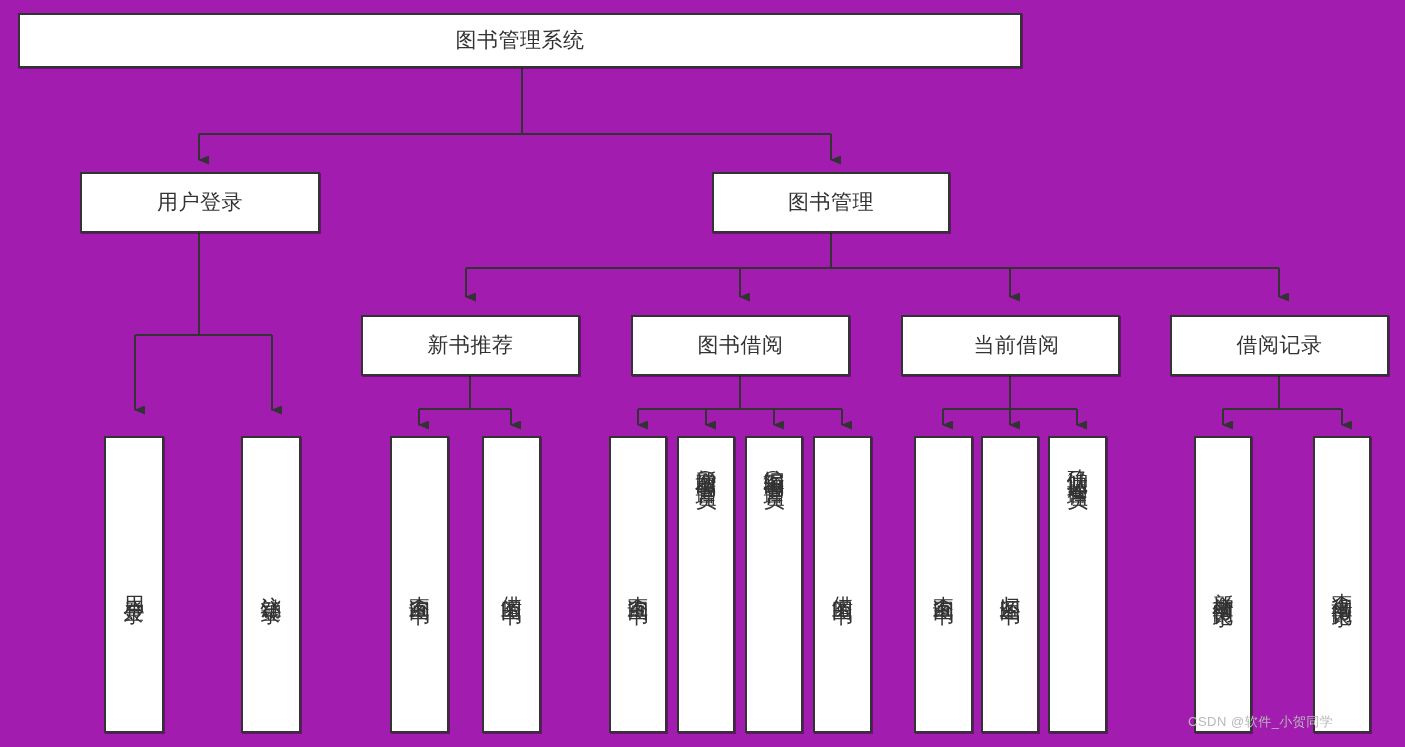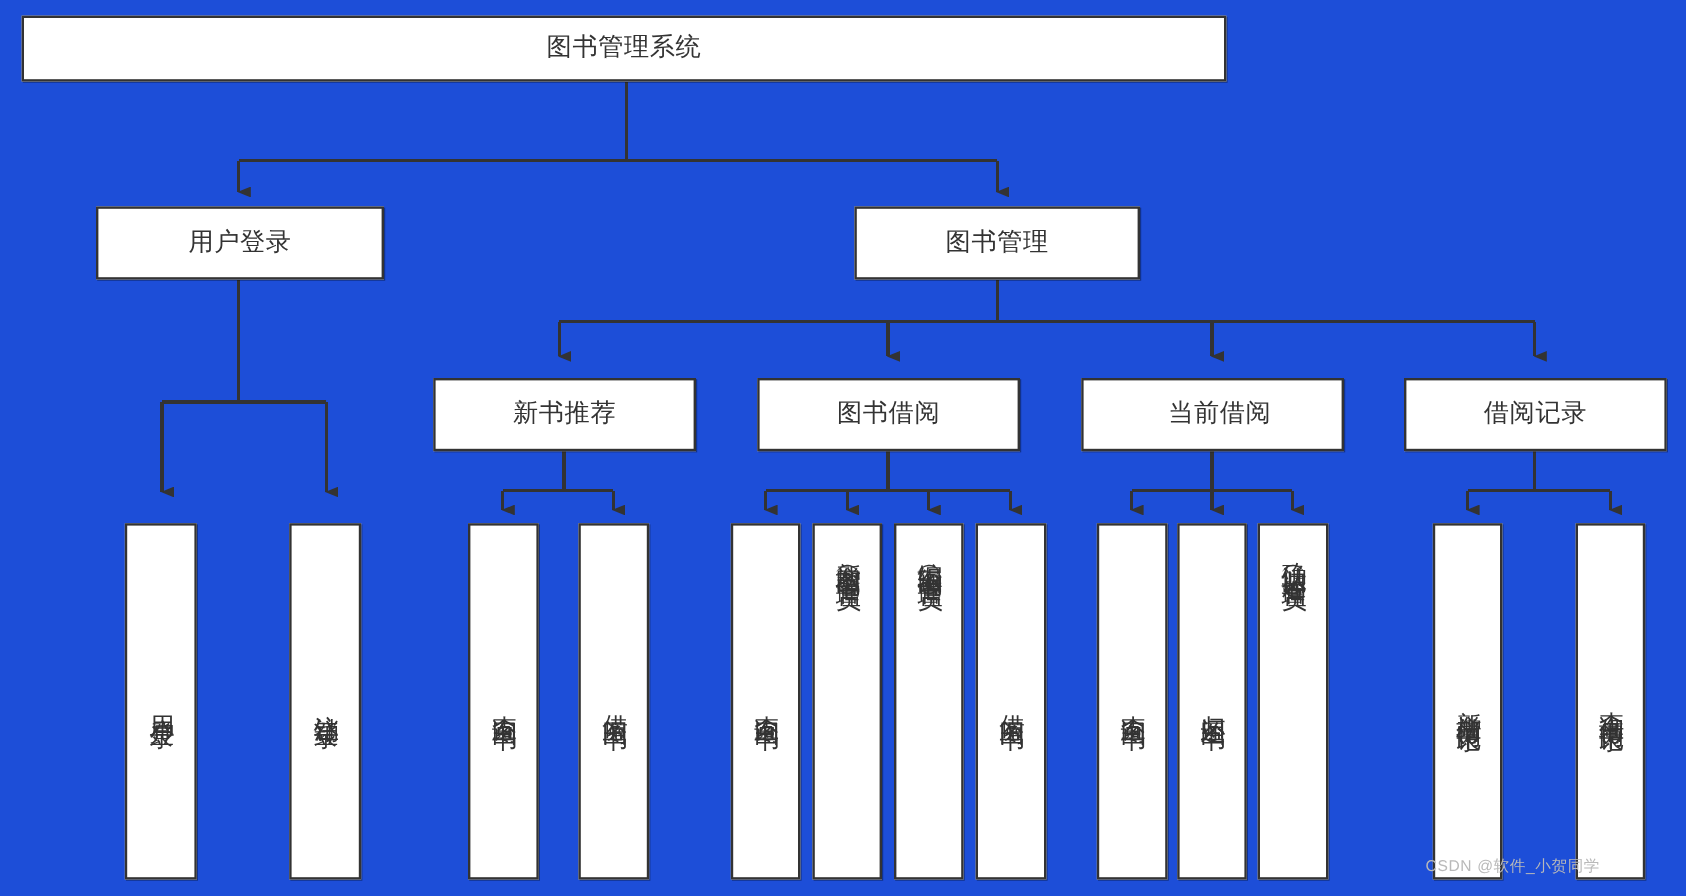--- a/index.html
+++ b/index.html
@@ -7,21 +7,21 @@
     padding: 0;
     background: #ffffff;
   }
   body {
     font-family: "Liberation Sans", "DejaVu Sans", sans-serif;
   }
   #canvas {
     position: relative;
     width: 1405px;
     height: 747px;
-    background: #1d4ed8;
+    background: #a21caf;
     overflow: hidden;
   }
   #wires {
     position: absolute;
     left: 0;
     top: 0;
     width: 1405px;
     height: 747px;
     pointer-events: none;
   }

